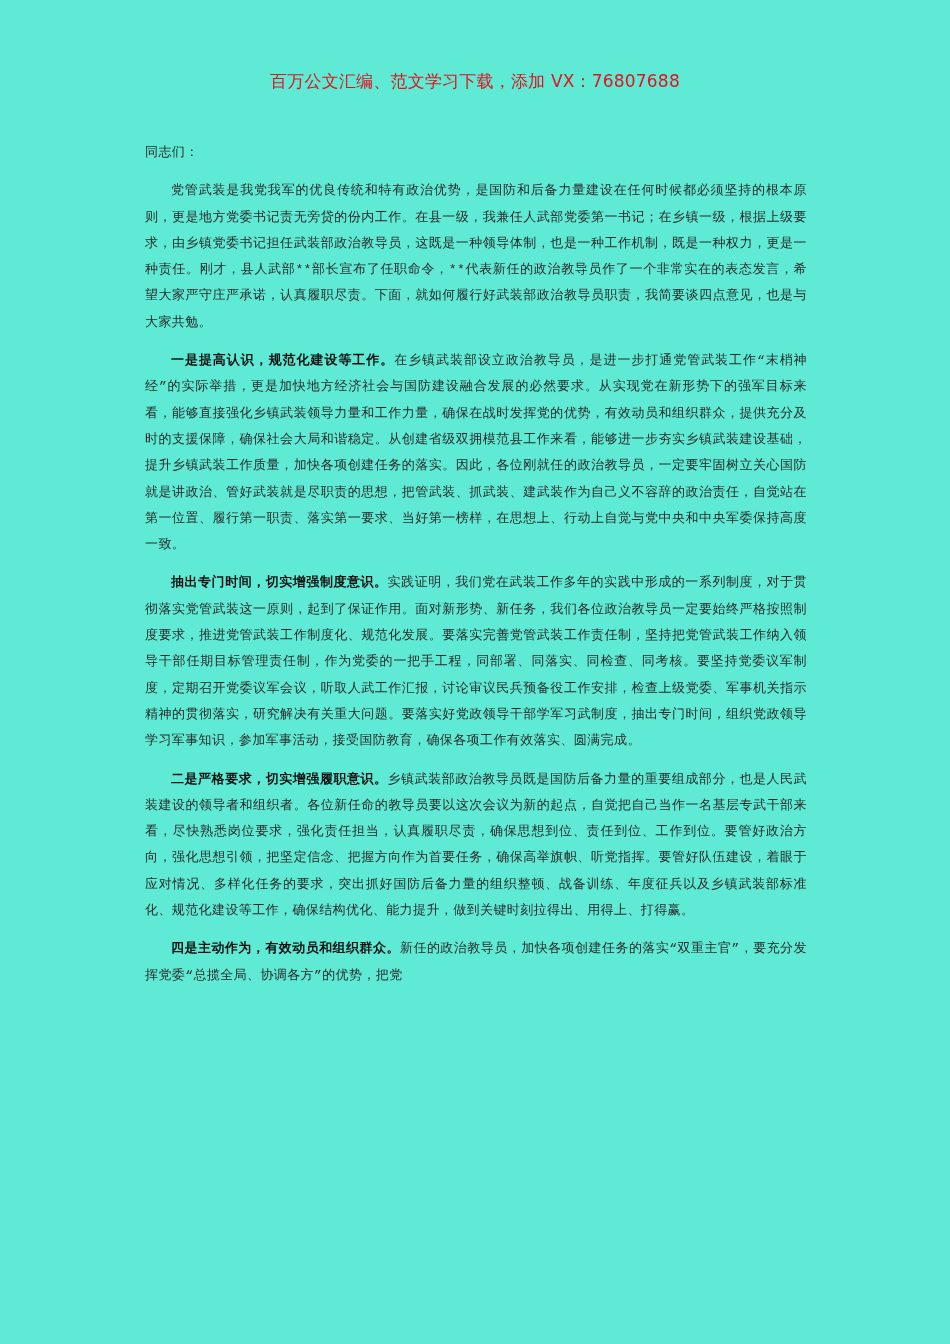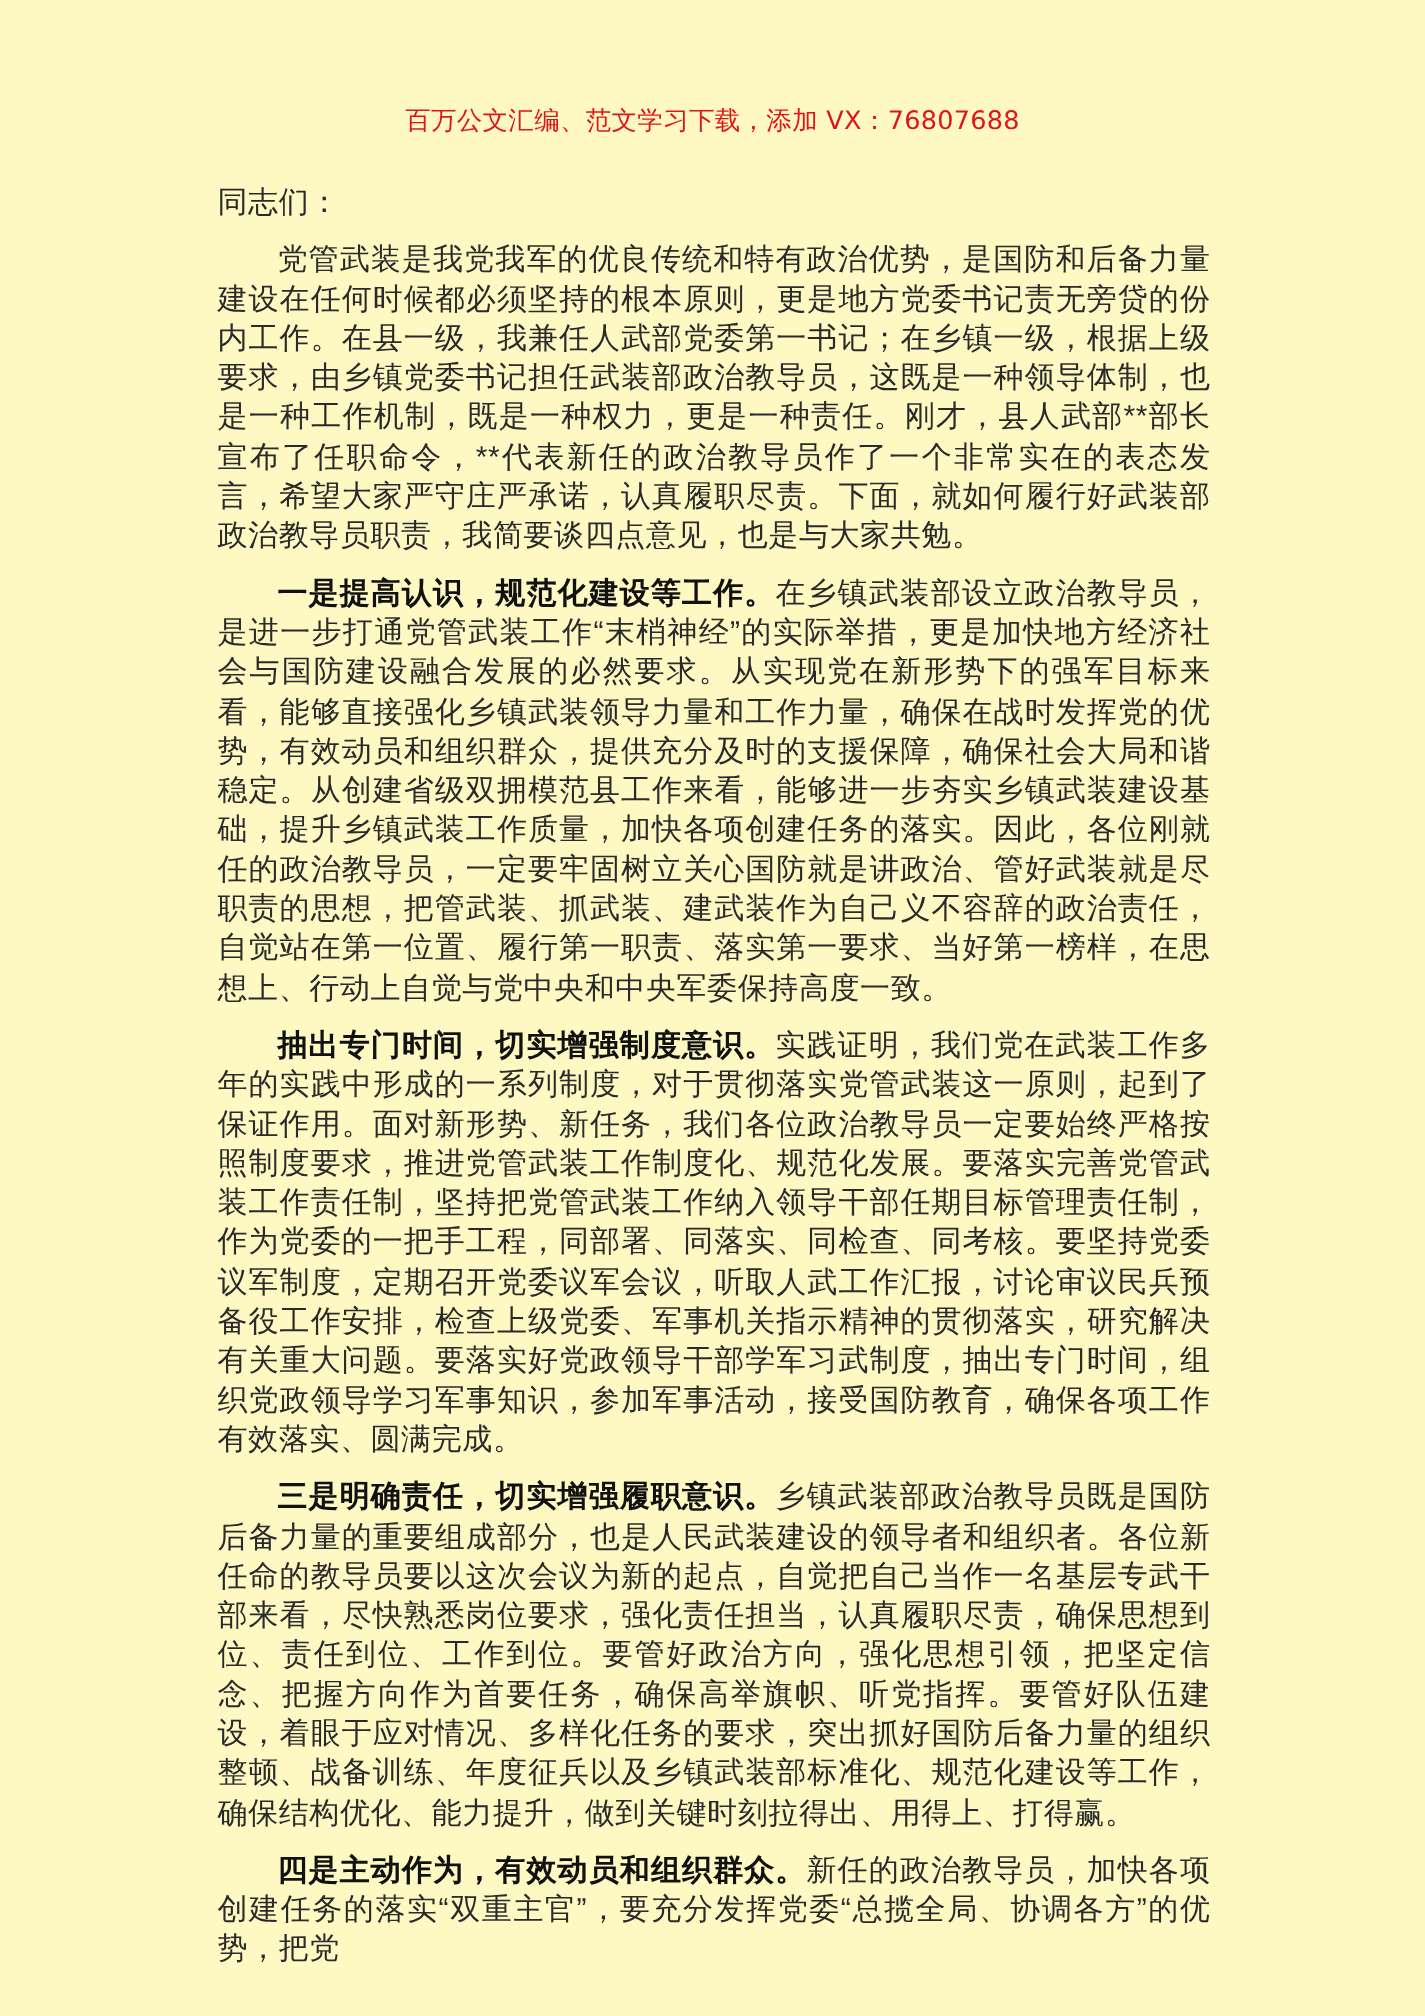--- a/index.html
+++ b/index.html
@@ -11,41 +11,41 @@
       width: 950px;
       height: 1344px;
       position: relative;
       overflow: hidden;
     }
     .page {
       position: absolute;
       left: 0; top: 0;
       width: 950px;
       height: 1344px;
-      background: #fef9c3;
+      background: #5eead4;
     }
     .header-banner {
       position: absolute;
       top: 68px;
       left: 0;
       width: 950px;
       text-align: center;
       color: #e0141c;
       font-family: "DejaVu Sans", "Liberation Sans", sans-serif;
       font-size: 17px;
       letter-spacing: 0.2px;
       line-height: 26px;
     }
     .body-text {
       position: absolute;
       left: 145px;
-      top: 122px;
+      top: 140px;
       width: 662px;
-      font-family: Liberation Sans, sans-serif;
-      font-size: 20px;
+      font-family: Liberation Mono, monospace;
+      font-size: 13px;
       color: #2a2a2a;
       line-height: 26.3px;
       text-align: justify;
       letter-spacing: 0.4px;
     }
     .salutation {
       margin: 0 0 11px 0;
     }
     .para {
       margin: 12px 0 11px 0;
@@ -73,21 +73,21 @@
 
     <p class="para">
       <span class="lead">一是提高认识，规范化建设等工作。</span><span>在乡镇武装部设立政治教导员，是进一步打通党管武装工作“末梢神经”的实际举措，更是加快地方经济社会与国防建设融合发展的必然要求。从实现党在新形势下的强军目标来看，能够直接强化乡镇武装领导力量和工作力量，确保在战时发挥党的优势，有效动员和组织群众，提供充分及时的支援保障，确保社会大局和谐稳定。从创建省级双拥模范县工作来看，能够进一步夯实乡镇武装建设基础，提升乡镇武装工作质量，加快各项创建任务的落实。因此，各位刚就任的政治教导员，一定要牢固树立关心国防就是讲政治、管好武装就是尽职责的思想，把管武装、抓武装、建武装作为自己义不容辞的政治责任，自觉站在第一位置、履行第一职责、落实第一要求、当好第一榜样，在思想上、行动上自觉与党中央和中央军委保持高度一致。</span>
     </p>
 
     <p class="para">
       <span class="lead">抽出专门时间，切实增强制度意识。</span><span>实践证明，我们党在武装工作多年的实践中形成的一系列制度，对于贯彻落实党管武装这一原则，起到了保证作用。面对新形势、新任务，我们各位政治教导员一定要始终严格按照制度要求，推进党管武装工作制度化、规范化发展。要落实完善党管武装工作责任制，坚持把党管武装工作纳入领导干部任期目标管理责任制，作为党委的一把手工程，同部署、同落实、同检查、同考核。要坚持党委议军制度，定期召开党委议军会议，听取人武工作汇报，讨论审议民兵预备役工作安排，检查上级党委、军事机关指示精神的贯彻落实，研究解决有关重大问题。要落实好党政领导干部学军习武制度，抽出专门时间，组织党政领导学习军事知识，参加军事活动，接受国防教育，确保各项工作有效落实、圆满完成。</span>
     </p>
 
     <p class="para">
-      <span class="lead">三是明确责任，切实增强履职意识。</span><span>乡镇武装部政治教导员既是国防后备力量的重要组成部分，也是人民武装建设的领导者和组织者。各位新任命的教导员要以这次会议为新的起点，自觉把自己当作一名基层专武干部来看，尽快熟悉岗位要求，强化责任担当，认真履职尽责，确保思想到位、责任到位、工作到位。要管好政治方向，强化思想引领，把坚定信念、把握方向作为首要任务，确保高举旗帜、听党指挥。要管好队伍建设，着眼于应对情况、多样化任务的要求，突出抓好国防后备力量的组织整顿、战备训练、年度征兵以及乡镇武装部标准化、规范化建设等工作，确保结构优化、能力提升，做到关键时刻拉得出、用得上、打得赢。</span>
+      <span class="lead">二是严格要求，切实增强履职意识。</span><span>乡镇武装部政治教导员既是国防后备力量的重要组成部分，也是人民武装建设的领导者和组织者。各位新任命的教导员要以这次会议为新的起点，自觉把自己当作一名基层专武干部来看，尽快熟悉岗位要求，强化责任担当，认真履职尽责，确保思想到位、责任到位、工作到位。要管好政治方向，强化思想引领，把坚定信念、把握方向作为首要任务，确保高举旗帜、听党指挥。要管好队伍建设，着眼于应对情况、多样化任务的要求，突出抓好国防后备力量的组织整顿、战备训练、年度征兵以及乡镇武装部标准化、规范化建设等工作，确保结构优化、能力提升，做到关键时刻拉得出、用得上、打得赢。</span>
     </p>
 
     <p class="para">
       <span class="lead">四是主动作为，有效动员和组织群众。</span><span>新任的政治教导员，加快各项创建任务的落实“双重主官”，要充分发挥党委“总揽全局、协调各方”的优势，把党</span>
     </p>
 
   </div>
 </div>
 
 </body></html>

